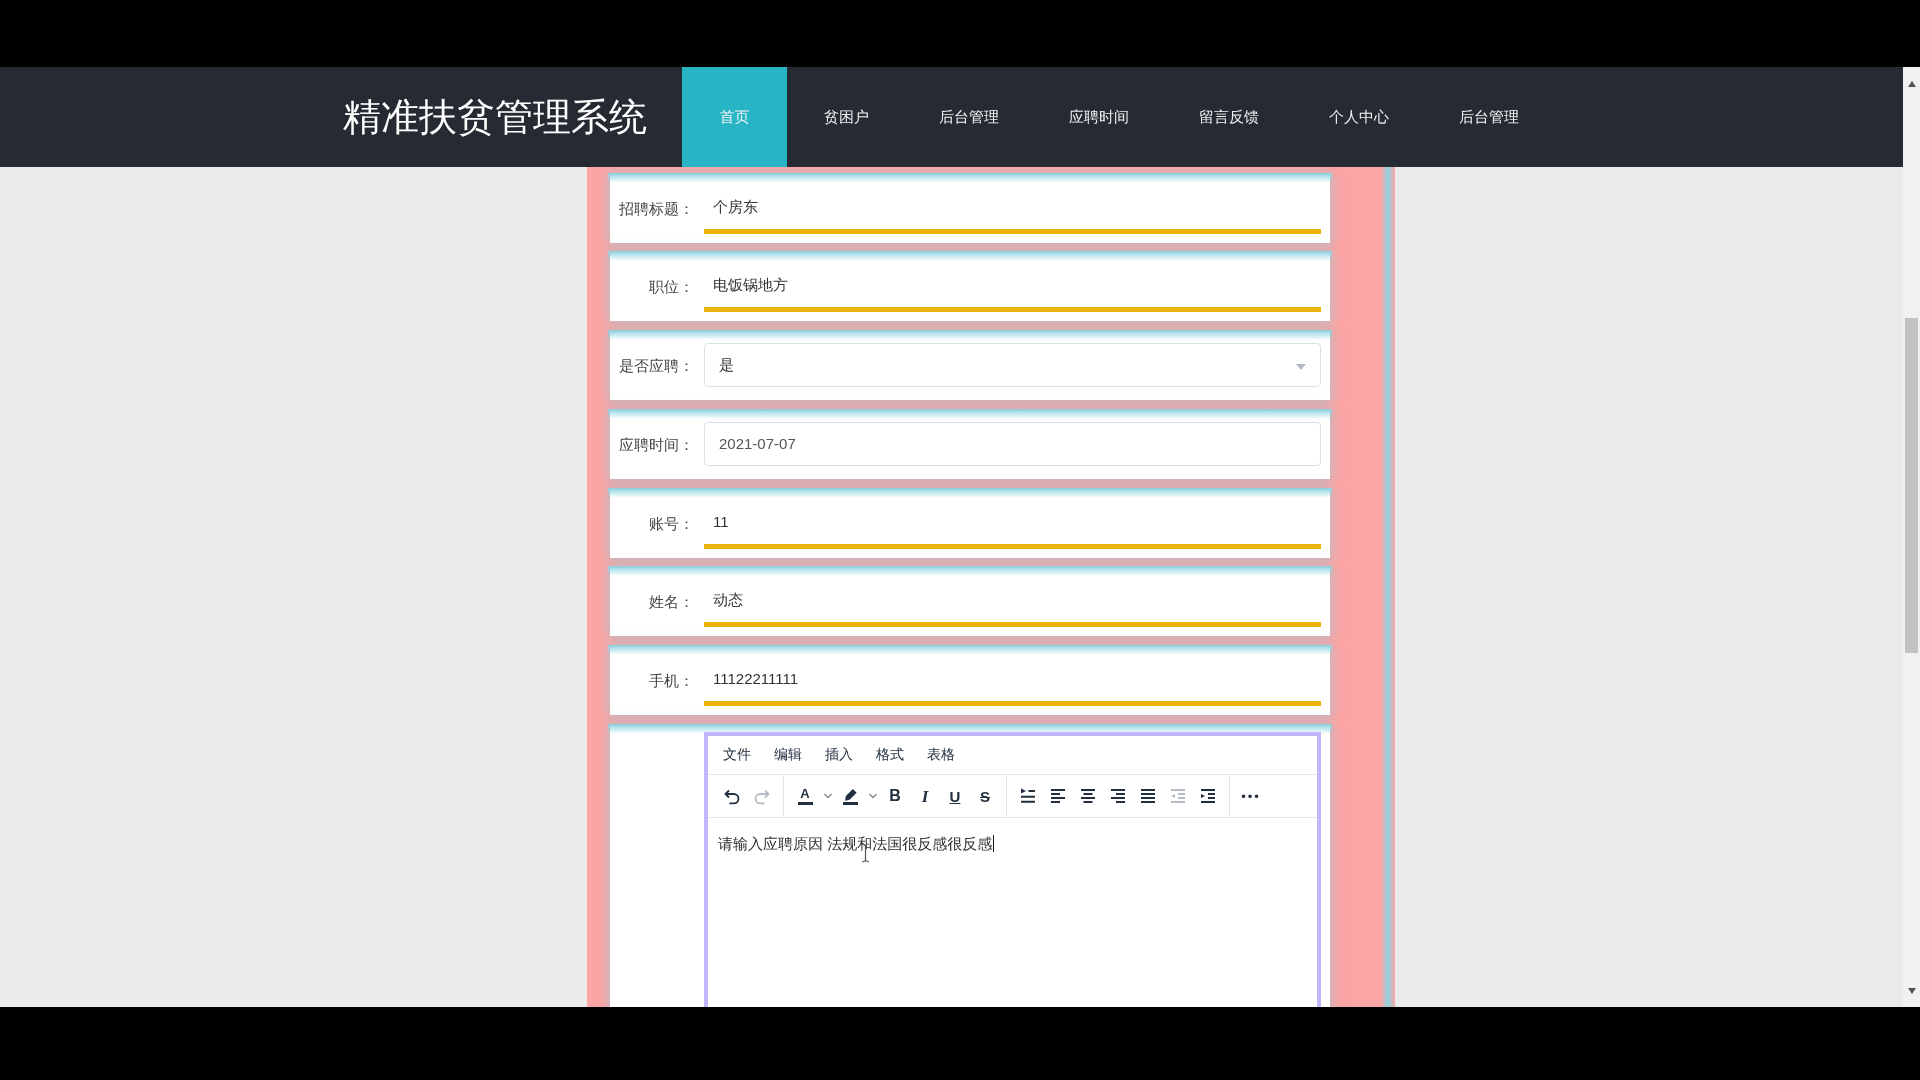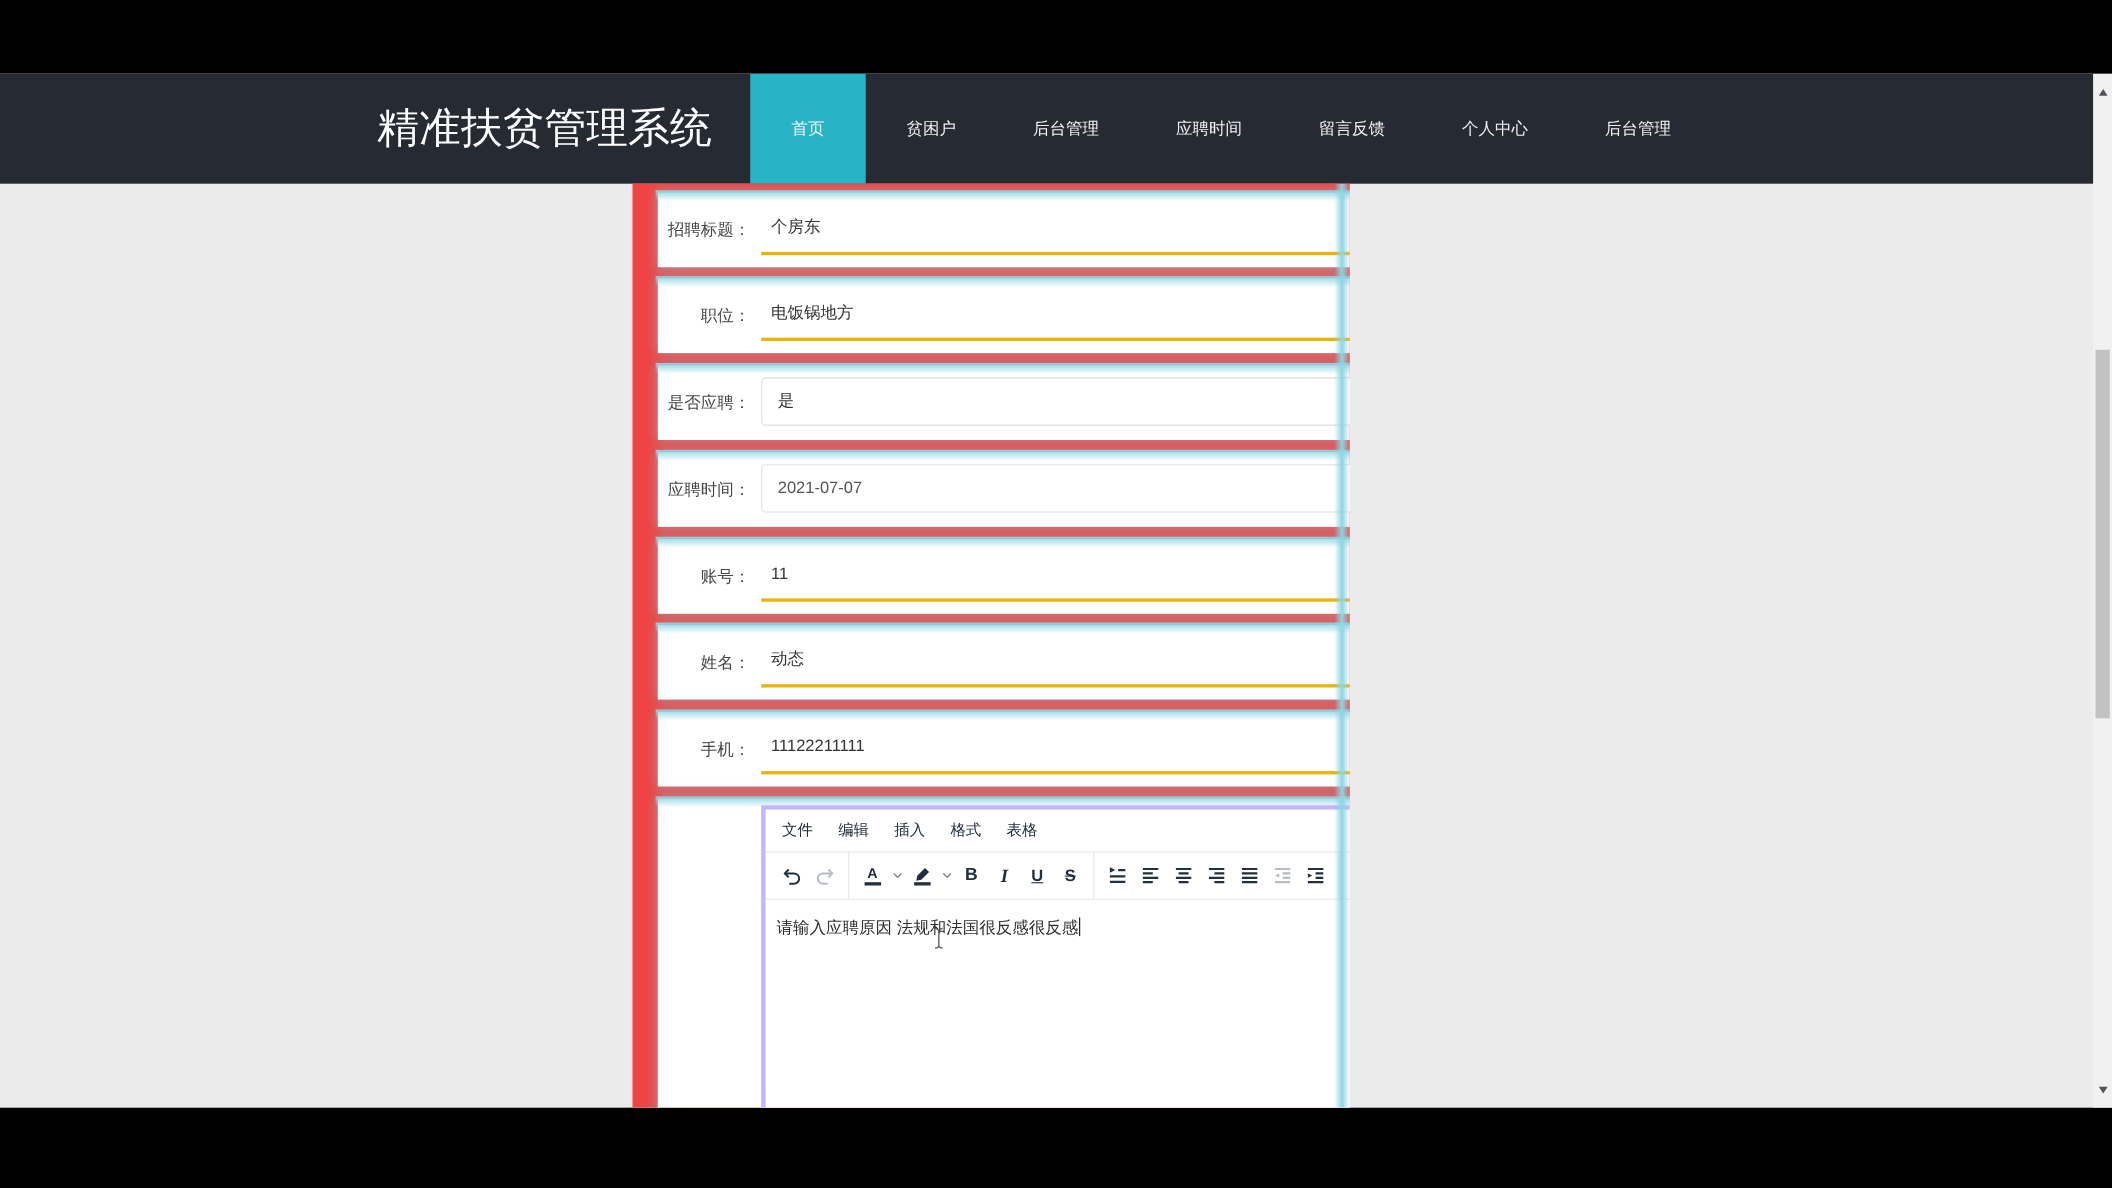--- a/index.html
+++ b/index.html
@@ -14,35 +14,35 @@
 
   
   .navbar{position:absolute;top:0;left:0;right:17px;height:100px;background:var(--navbar-bg);}
   .brand{position:absolute;left:343px;top:0;height:100px;line-height:100px;font-size:38px;color:#ffffff;white-space:nowrap;}
   .menu{position:absolute;left:666px;top:0;height:100px;display:flex;align-items:center;list-style:none;padding-left:16px;}
   .menu-item{color:#f2f2f2;font-size:15px;margin-left:70px;cursor:pointer;white-space:nowrap;}
   .menu-item.active{margin-left:0;width:105px;height:100px;display:flex;align-items:center;justify-content:center;background:var(--accent);}
   .menu-item.first-plain{margin-left:37px;}
 
   
-  .panel{position:absolute;left:575px;top:100px;width:652px;height:840px;background:#ef4444;overflow:hidden;}
+  .panel{position:absolute;left:587px;top:100px;width:808px;height:840px;background:#fca5a5;overflow:hidden;}
   .panel-glow-right{position:absolute;top:0;right:0;width:14px;height:100%;
     background:linear-gradient(to right,rgba(142,213,226,0),var(--card-glow) 50%,rgba(142,213,226,0));}
 
   .card{position:absolute;left:23px;width:720px;height:68px;background:#fff;
     box-shadow:0 0 10px 2px rgba(130,206,222,.5);}
   .card::before{content:"";position:absolute;left:-2px;right:-2px;top:-2px;height:10px;
     background:linear-gradient(to bottom,var(--card-glow),rgba(255,255,255,0));}
   .r1{top:8px}.r2{top:86px}.r3{top:165px}.r4{top:244px}.r5{top:323px}.r6{top:401px}.r7{top:480px}
   .r8{top:559px;height:330px;}
 
   .flabel{position:absolute;left:0;top:0;height:68px;width:84px;display:flex;align-items:center;
     justify-content:flex-end;font-size:15px;color:#454545;white-space:nowrap;}
   .ctrl{position:absolute;left:94px;right:9px;color:var(--text);font-size:15px;cursor:text;}
-  .ctrl.underline{top:10px;height:44px;line-height:44px;padding-left:9px;border-bottom:3px solid #eab308;}
+  .ctrl.underline{top:10px;height:44px;line-height:44px;padding-left:9px;border-bottom:5px solid #eab308;}
   .ctrl.boxed{top:11px;height:44px;line-height:42px;border:1px solid #dcdfe6;border-radius:4px;
     padding-left:14px;box-sizing:border-box;background:#fff;cursor:pointer;}
   .ctrl.datebox{color:#555;cursor:text;}
   .select-caret{position:absolute;right:13px;top:19px;}
 
   
   .editor{position:absolute;left:94px;top:6px;width:617px;height:322px;border:4px solid #c4b5fd;
     background:#fff;box-sizing:border-box;}
   .menubar{height:38px;display:flex;align-items:center;padding-left:11px;}
   .mitem{font-size:14px;color:#222f3e;margin-right:15px;padding:2px 4px;border-radius:3px;cursor:pointer;}

